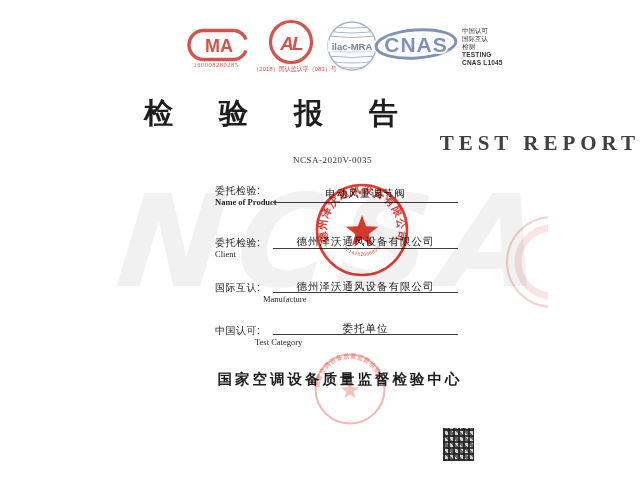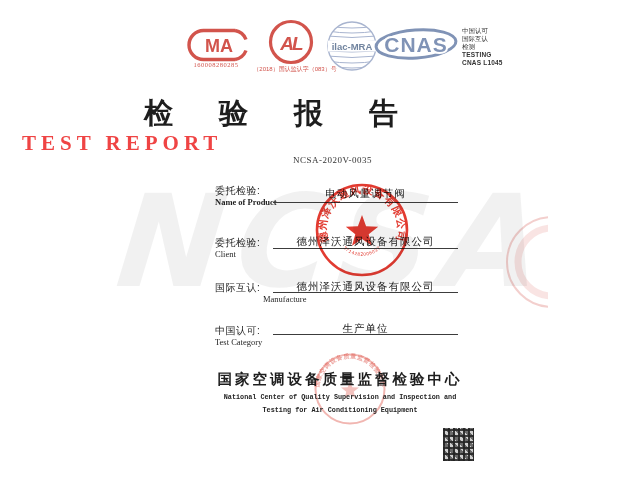--- a/index.html
+++ b/index.html
@@ -28,22 +28,22 @@
     position:absolute;left:462px;top:27px;font-size:6.5px;line-height:8px;color:#333;
   }
   .cnas-block .b{font-weight:bold;letter-spacing:.2px;}
   
   .title-cn{
     position:absolute;left:0;top:94px;width:528px;padding-left:60px;box-sizing:border-box;
     text-align:center;font-size:29px;font-weight:bold;letter-spacing:46px;
     color:#1d1d1d;white-space:nowrap;
   }
   .title-en{
-    position:absolute;left:22px;top:131px;width:618px;text-align:left;
-    font-family:"Liberation Serif",serif;font-weight:bold;font-size:21px;letter-spacing:5px;color:#ef4444;
+    position:absolute;left:22px;top:131px;width:618px;text-align:right;
+    font-family:"Liberation Serif",serif;font-weight:bold;font-size:21px;letter-spacing:5px;color:#404040;
   }
   .report-no{
     position:absolute;left:25px;top:155px;width:615px;text-align:center;
     font-family:"Liberation Serif",serif;font-size:9px;letter-spacing:.5px;color:#333;
   }
   
   .fld-cn{position:absolute;left:215px;font-size:10px;color:#1f1f1f;letter-spacing:.5px;}
   .fld-en{position:absolute;left:215px;font-size:8.5px;color:#1f1f1f;font-family:"Liberation Serif",serif;}
   .fld-val{position:absolute;left:273px;width:185px;text-align:center;font-size:10.5px;letter-spacing:1px;color:#1a1a1a;white-space:nowrap;}
   .fld-line{position:absolute;left:273px;width:185px;height:1px;background:#3c3c3c;}
@@ -146,22 +146,22 @@
     <div class="fld-line" style="top:248px;"></div>
   </div>
   <div>
     <div class="fld-cn" style="top:281px;">国际互认:</div>
     <div class="fld-en" style="top:294px;margin-left:48px;">Manufacture</div>
     <div class="fld-val" style="top:280px;">德州泽沃通风设备有限公司</div>
     <div class="fld-line" style="top:292px;"></div>
   </div>
   <div>
     <div class="fld-cn" style="top:324px;">中国认可:</div>
-    <div class="fld-en" style="top:337px;">Test Category</div>
-    <div class="fld-val" style="top:322px;">生产单位</div>
+    <div class="fld-en" style="top:337px;margin-left:40px;">Test Category</div>
+    <div class="fld-val" style="top:322px;">委托单位</div>
     <div class="fld-line" style="top:334px;"></div>
   </div>
 
   <svg class="seal-company" width="100" height="100" viewBox="0 0 100 100">
     <defs>
       <path id="sealNameArc" d="M16,61 A36,36 0 1 1 84,61" fill="none"></path>
       <path id="sealCodeArc" d="M30,67 A27,27 0 0 0 70,67" fill="none"></path>
     </defs>
     <circle cx="50" cy="50" r="45" fill="none" stroke="#e02a1f" stroke-width="2.6"></circle>
     <polygon points="50,35 54.1,46.3 66.2,46.8 56.7,54.2 60,65.8 50,59 40,65.8 43.3,54.2 33.8,46.8 45.9,46.3" fill="#e02a1f"></polygon>
@@ -183,18 +183,16 @@
       <textPath href="#footSealArc" startOffset="50%" text-anchor="middle">国家空调设备质量监督检验中心</textPath>
     </text>
   </svg>
 
   <svg class="seal-edge" width="70" height="115" viewBox="0 0 70 115">
     <circle cx="74" cy="57" r="45" fill="none" stroke="rgba(219,105,100,0.32)" stroke-width="2"></circle>
     <circle cx="74" cy="57" r="34" fill="none" stroke="rgba(219,105,100,0.18)" stroke-width="7"></circle>
   </svg>
 
   <div class="footer-cn">国家空调设备质量监督检验中心</div>
-  <div class="footer-en1">National Center of Quality Supervision and Inspection and</div>
-  <div class="footer-en2">Testing for Air Conditioning Equipment</div>
 
   <div class="qr"></div>
 
 </div>
 
 </body></html>

